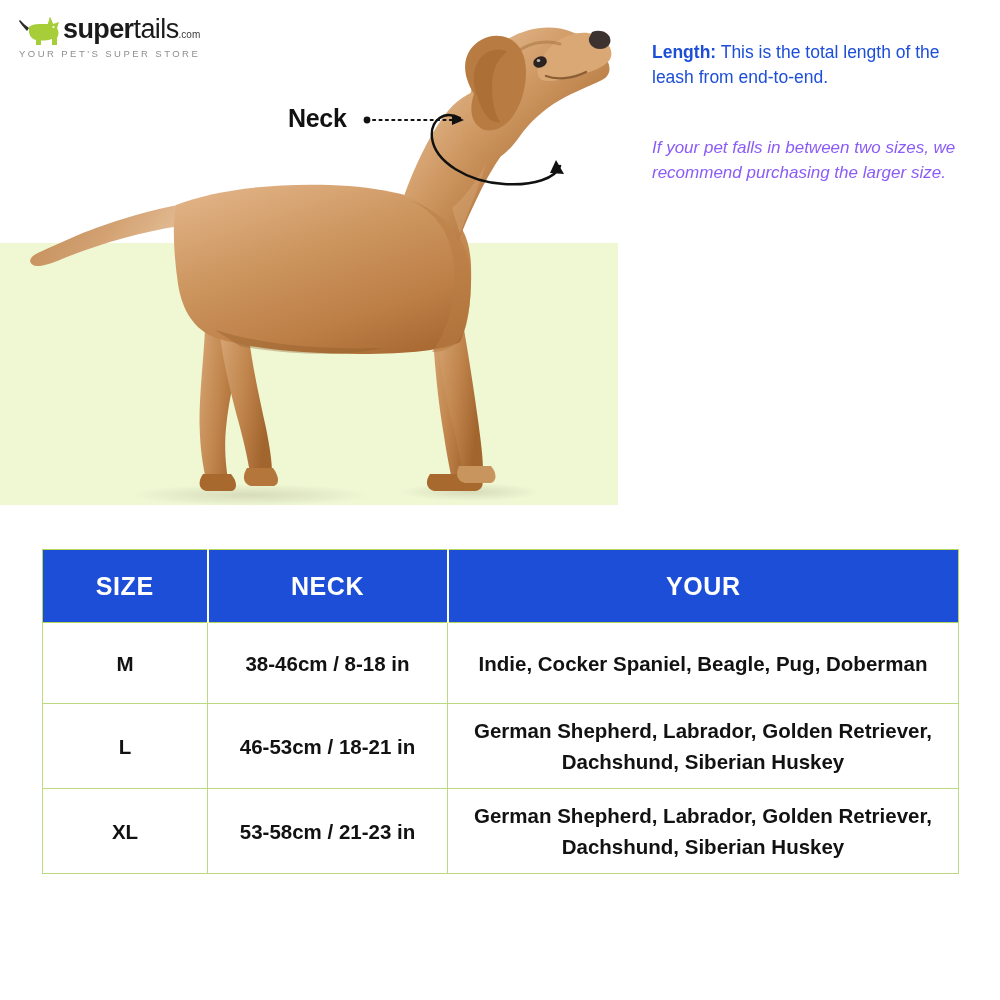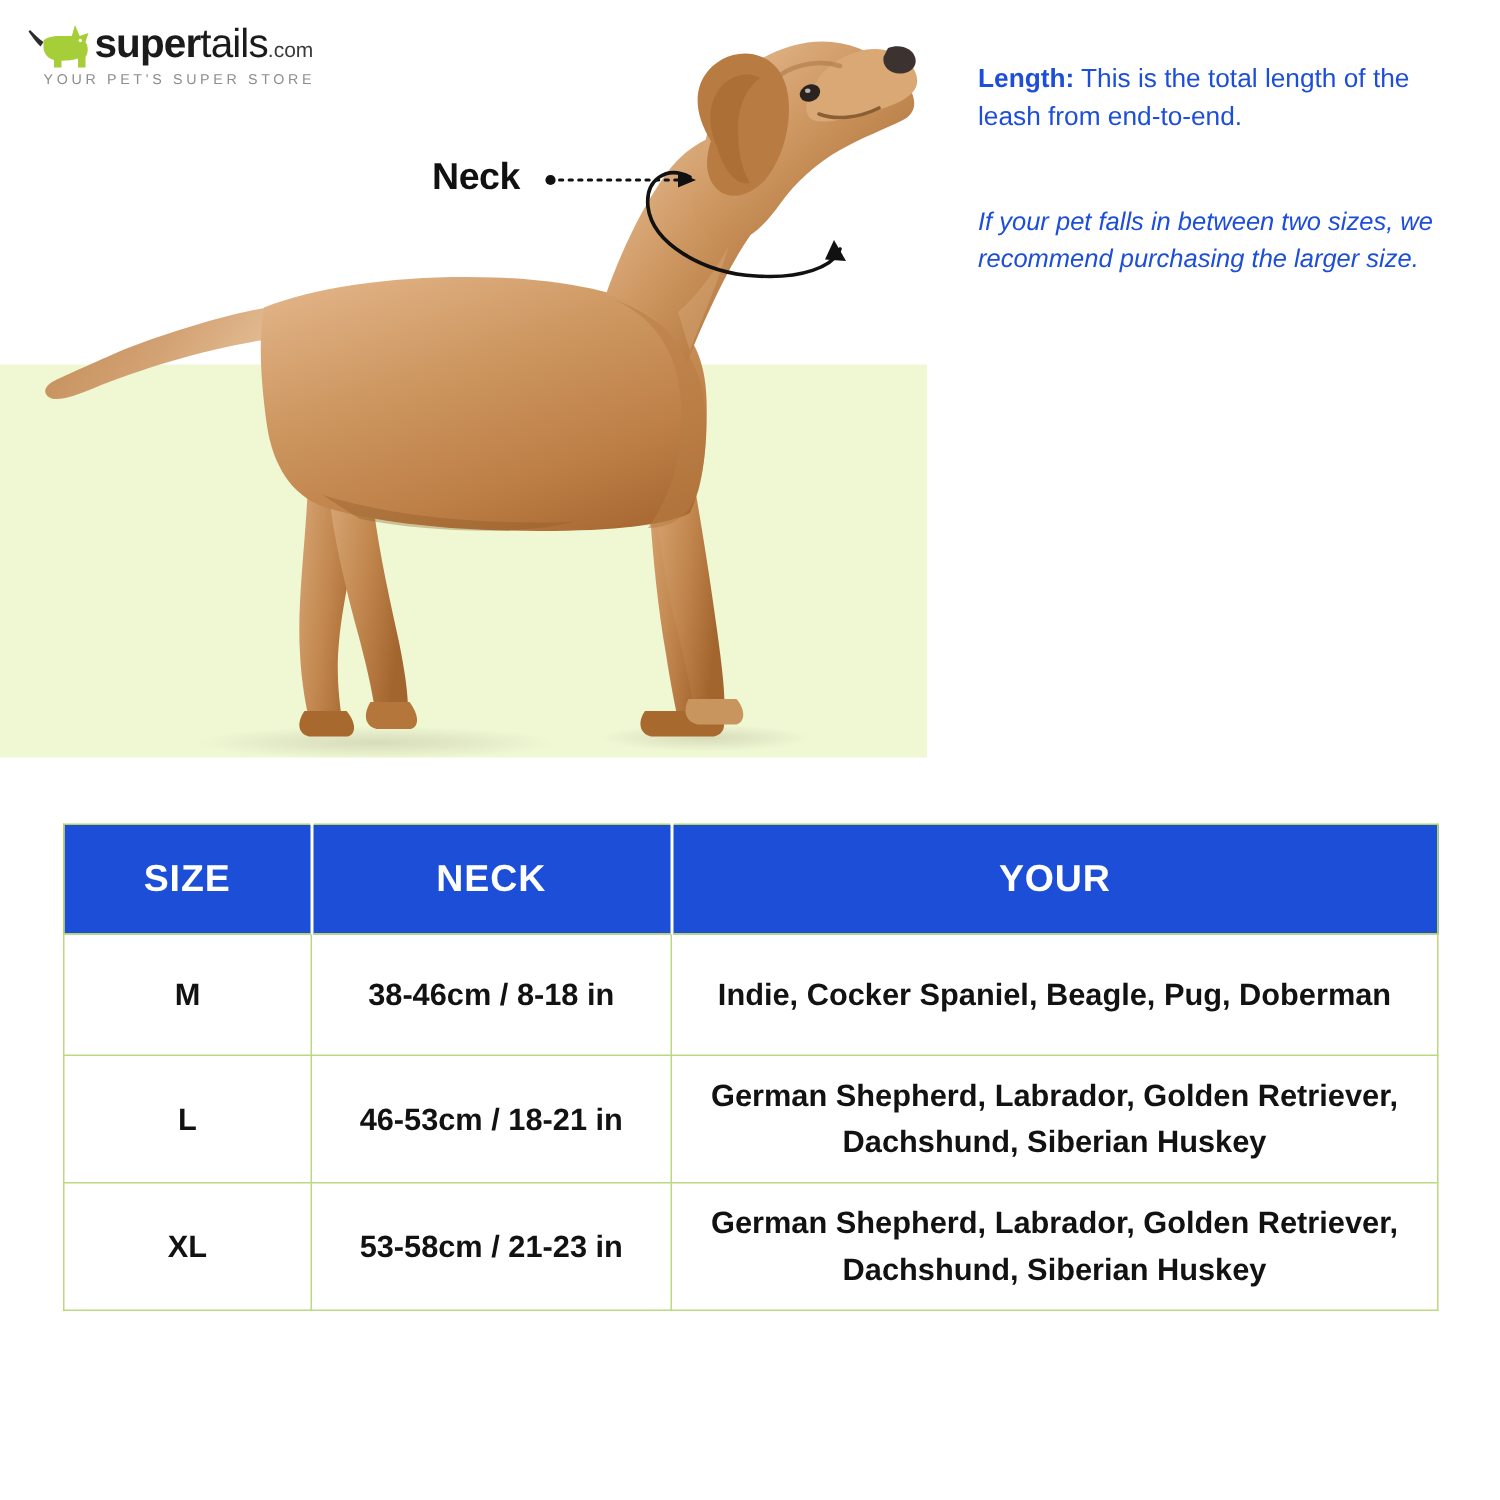--- a/index.html
+++ b/index.html
@@ -35,24 +35,24 @@
     position: absolute;
     left: 45px;
     top: 0px;
     font-size: 27px;
     line-height: 34px;
     letter-spacing: -0.6px;
     white-space: nowrap;
   }
   .wm-super { font-weight: 700; color: #1b1b1b; }
   .wm-tails { font-weight: 400; color: #1b1b1b; }
-  .wm-dotcom { font-weight: 400; color: #3a3a3a; font-size: 14px; letter-spacing: 0px; }
+  .wm-dotcom { font-weight: 400; color: #3a3a3a; font-size: 10px; letter-spacing: 0px; }
   #logo-tagline {
     position: absolute;
-    left: 11px;
+    left: 1px;
     top: 36px;
     font-size: 9.5px;
     letter-spacing: 2.45px;
     color: #8e8e8e;
     font-weight: 400;
     white-space: nowrap;
   }
 
   
   #green-band {
@@ -102,21 +102,21 @@
   .info-para {
     font-size: 17.5px;
     line-height: 25px;
     color: #1d4ed8;
     margin: 0 0 22px 0;
   }
   .info-para b { font-weight: 700; }
   #note-para {
     font-size: 17px;
     line-height: 25px;
-    color: #1d4ed8;
+    color: #8b5cf6;
     font-style: italic;
     margin: 45px 0 0 0;
   }
 
   
   #size-table {
     position: absolute;
     left: 42px;
     top: 549px;
     width: 916px;

